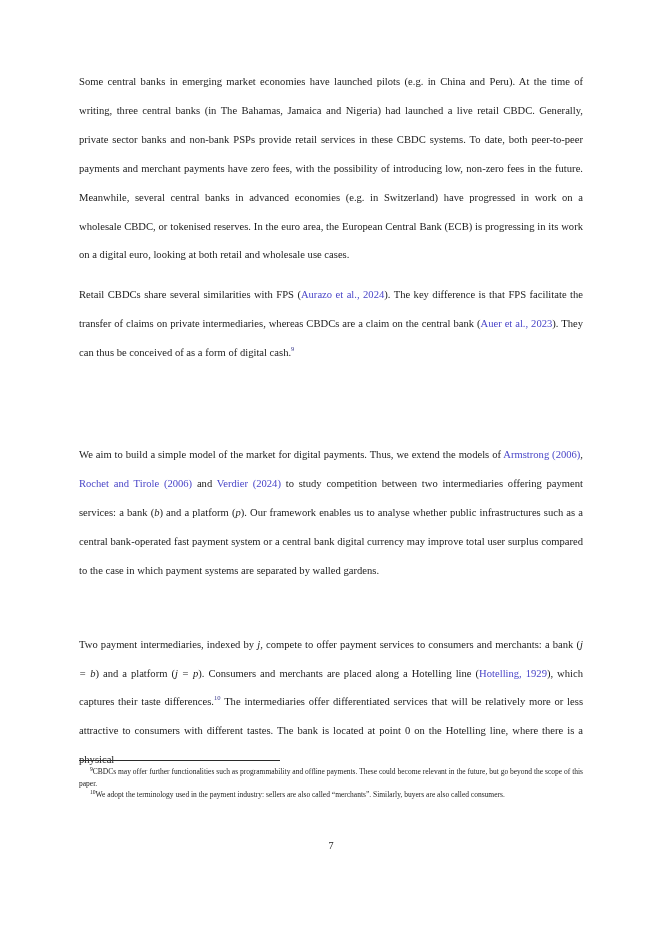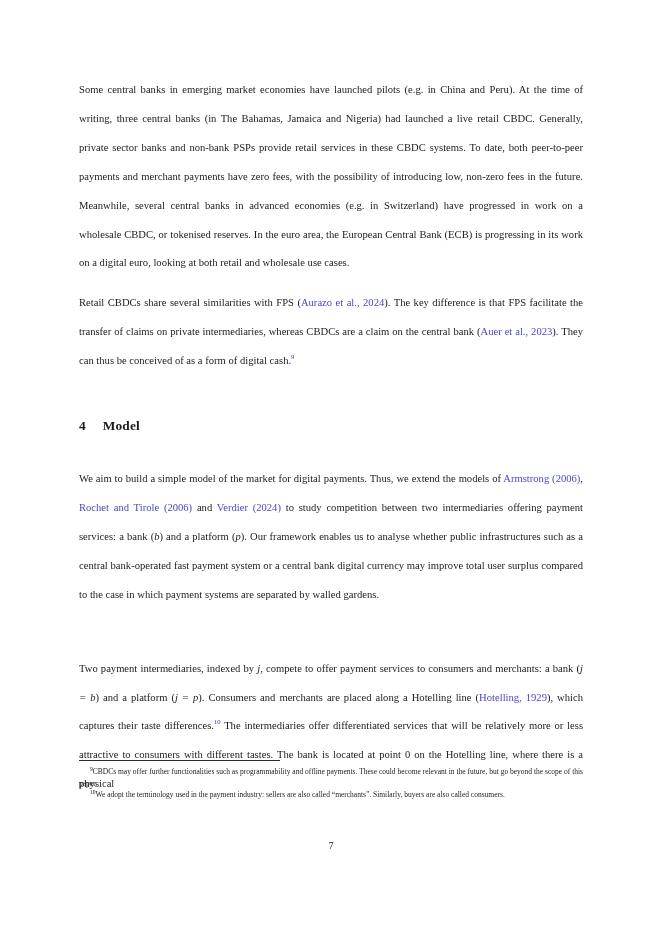--- a/index.html
+++ b/index.html
@@ -20,21 +20,21 @@
     position: absolute;
     left: 0; top: 0;
     width: 662px;
     height: 936px;
     background: #fff;
   }
 
   .content {
     position: absolute;
     left: 79px;
-    top: 76px;
+    top: 68px;
     width: 504px;
   }
 
   p.body {
     margin: 0 0 0 0;
     font-size: 10.6px;
     line-height: 28.9px;
     text-align: justify;
     text-justify: inter-word;
     hyphens: none;
@@ -126,21 +126,20 @@
   <div class="content">
 
     <p class="body"><span>Some central banks in emerging market economies have launched pilots (e.g. in China and Peru). At the time of writing, three central banks (in The Bahamas, Jamaica and Nigeria) had launched a live retail CBDC. Generally, private sector banks and non-bank PSPs provide retail services in these CBDC systems. To date, both peer-to-peer payments and merchant payments have zero fees, with the possibility of introducing low, non-zero fees in the future. Meanwhile, several central banks in advanced economies (e.g. in Switzerland) have progressed in work on a wholesale CBDC, or tokenised reserves. In the euro area, the European Central Bank (ECB) is progressing in its work on a digital euro, looking at both retail and wholesale use cases.</span></p>
 
     <div class="para-gap"></div>
 
     <p class="body"><span>Retail CBDCs share several similarities with FPS (</span><a class="cite" href="#">Aurazo et al., 2024</a><span>). The key difference is that FPS facilitate the transfer of claims on private intermediaries, whereas CBDCs are a claim on the central bank (</span><a class="cite" href="#">Auer et al., 2023</a><span>). They can thus be conceived of as a form of digital cash.</span><sup class="fnmark">9</sup></p>
 
     <div class="sec-space-before"></div>
 
-    <h2 class="section"><span class="num">4</span><span>Model</span></h2>
 
     <div class="sec-space-after"></div>
 
     <p class="body"><span>We aim to build a simple model of the market for digital payments. Thus, we extend the models of </span><a class="cite" href="#">Armstrong (2006)</a><span>, </span><a class="cite" href="#">Rochet and Tirole (2006)</a><span> and </span><a class="cite" href="#">Verdier (2024)</a><span> to study competition between two intermediaries offering payment services: a bank (</span><span class="mi">b</span><span>) and a platform (</span><span class="mi">p</span><span>). Our framework enables us to analyse whether public infrastructures such as a central bank-operated fast payment system or a central bank digital currency may improve total user surplus compared to the case in which payment systems are separated by walled gardens.</span></p>
 
     <div class="sub-space-before"></div>
 
 
     <div class="sub-space-after"></div>
 

